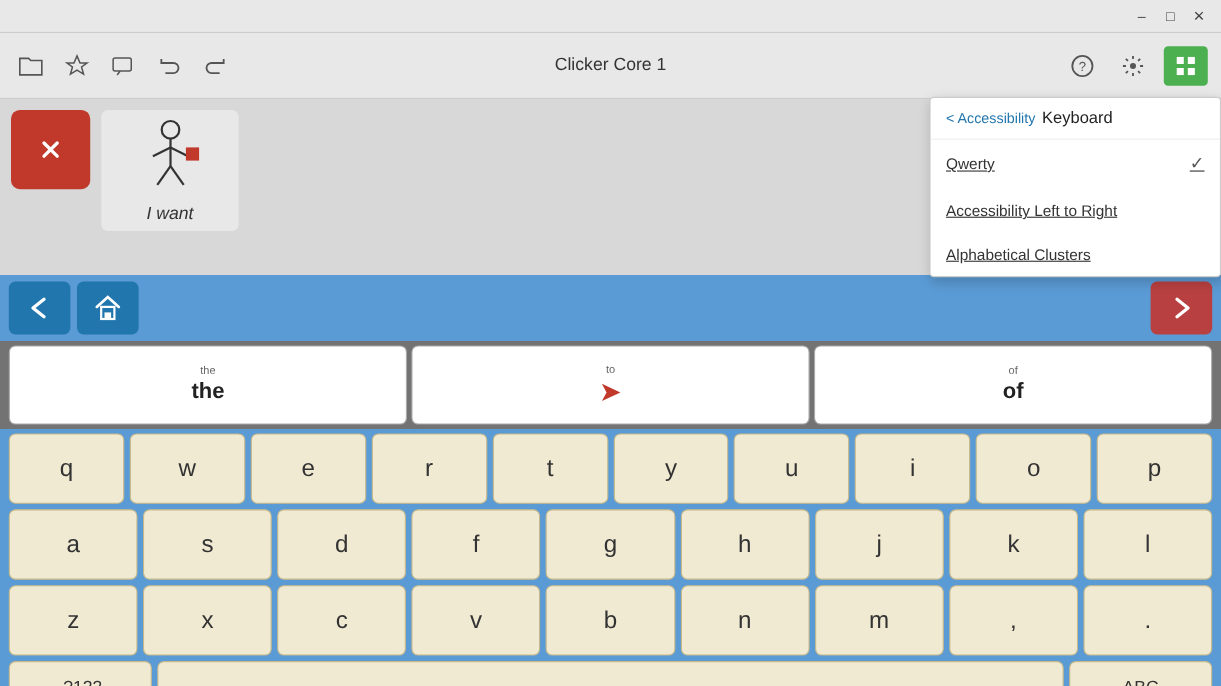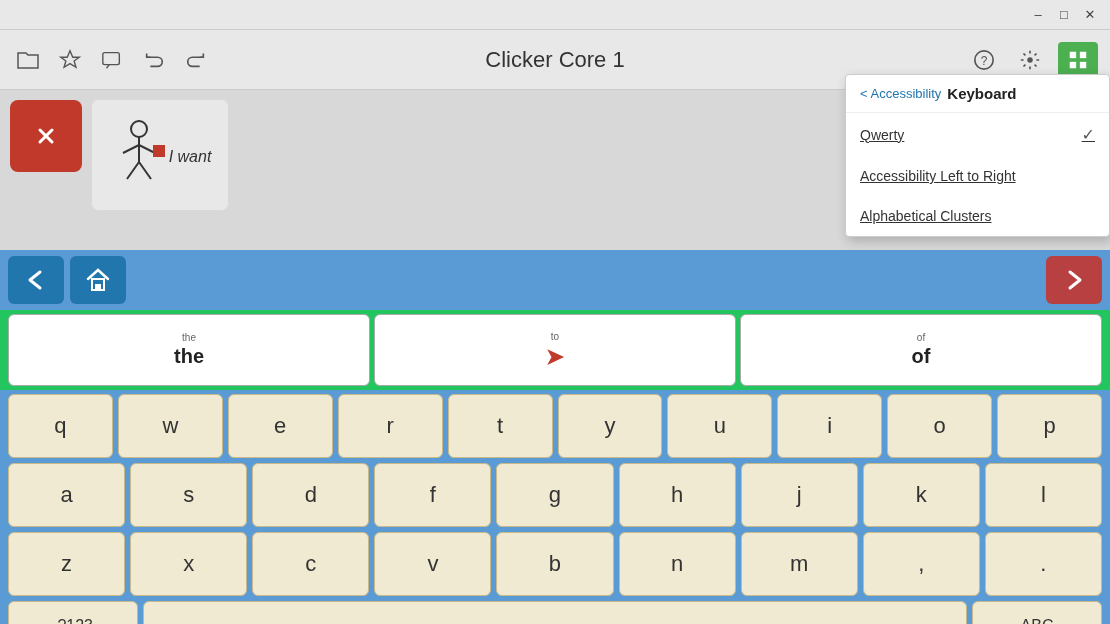--- a/index.html
+++ b/index.html
@@ -58,21 +58,21 @@
       align-items: center;
       justify-content: center;
       cursor: pointer;
       color: #555;
       font-size: 18px;
     }
     .toolbar-title {
       position: absolute;
       left: 50%;
       transform: translateX(-50%);
-      font-size: 22px;
+      font-size: 16px;
       color: #333;
       font-weight: 400;
     }
     .toolbar-right {
       margin-left: auto;
       display: flex;
       gap: 10px;
       align-items: center;
     }
     .toolbar-right-btn {
@@ -117,26 +117,26 @@
       justify-content: center;
       color: white;
       font-size: 28px;
       cursor: pointer;
       flex-shrink: 0;
       margin-right: 10px;
     }
 
     
     .content-card {
-      width: 136px;
+      width: 125px;
       height: 110px;
       background: #e8e8e8;
       border-radius: 6px;
       display: flex;
-      flex-direction: row;
+      flex-direction: column;
       align-items: center;
       justify-content: center;
       margin-right: 10px;
       flex-shrink: 0;
       padding: 6px;
     }
     .card-text {
       font-size: 14px;
       color: #333;
       margin-top: 4px;
@@ -177,21 +177,21 @@
       justify-content: center;
       color: white;
       font-size: 22px;
       cursor: pointer;
     }
 
     
     #suggestion-bar {
       width: 100%;
       height: 80px;
-      background: #22c55e;
+      background: #737373;
       display: flex;
       align-items: center;
       padding: 4px 8px;
       gap: 4px;
     }
     .suggestion-key {
       flex: 1;
       height: 72px;
       background: white;
       border-radius: 6px;
@@ -272,21 +272,21 @@
     }
     .bottom-row {
       display: flex;
       gap: 5px;
       margin-bottom: 5px;
     }
 
     
     #dropdown-menu {
       position: absolute;
-      top: 74px;
+      top: 88px;
       right: 0;
       width: 265px;
       background: white;
       border: 1px solid #ccc;
       border-radius: 4px;
       box-shadow: 2px 4px 12px rgba(0,0,0,0.2);
       z-index: 100;
     }
     .dropdown-header {
       display: flex;
@@ -296,21 +296,21 @@
       font-size: 14px;
       color: #555;
     }
     .dropdown-back {
       color: #2176ae;
       cursor: pointer;
       margin-right: 6px;
       font-size: 13px;
     }
     .dropdown-title {
-      font-weight: 700;
+      font-weight: 400;
       color: #222;
       font-size: 15px;
     }
     .dropdown-item {
       display: flex;
       align-items: center;
       padding: 12px 14px;
       font-size: 14px;
       color: #333;
       cursor: pointer;

